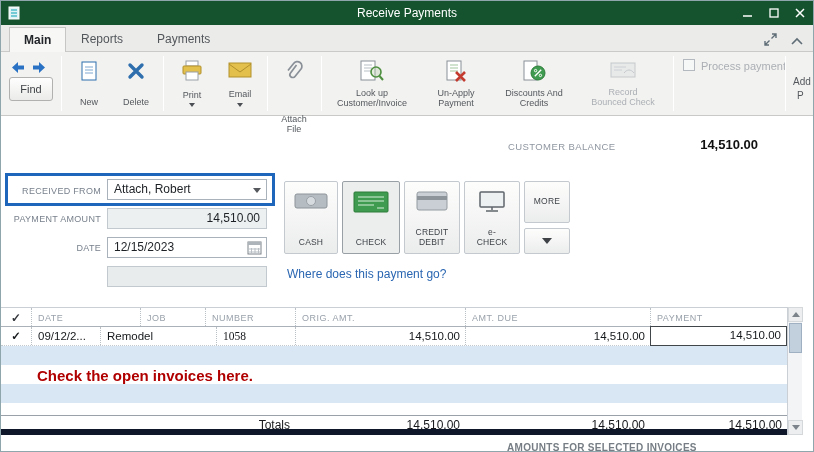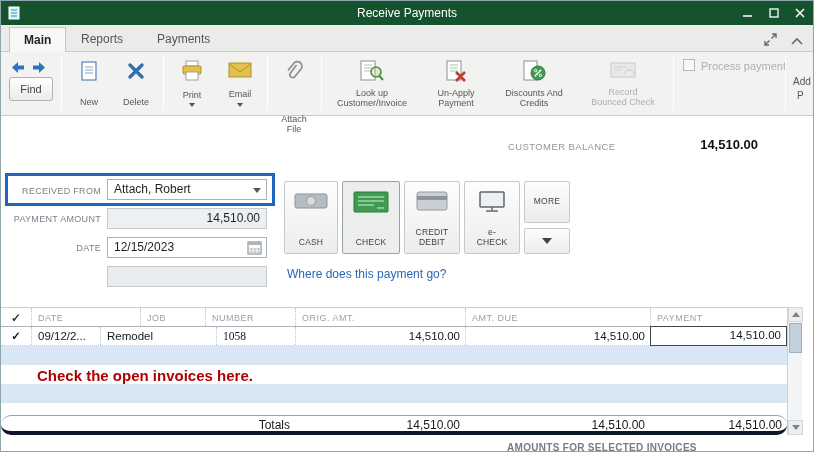--- a/index.html
+++ b/index.html
@@ -102,21 +102,21 @@
   .cell.num { text-align:right; padding-right:5px; padding-left:0; }
   .pay-cell { position:absolute; left:649px; top:-1px; width:137px; height:20px;
               border:1.5px solid #41464b; background:#fff; font-size:11.5px; color:#15181b;
               line-height:17px; text-align:right; padding-right:5px; }
   .band { position:absolute; left:0; width:786px; height:19px; }
   .band.blue { background:#d9e6f4; }
   .band.white { background:#ffffff; }
   .annotation { position:absolute; left:36px; top:366px; font-size:15px; font-weight:bold;
                 color:#b00000; }
   .totals { position:absolute; left:0; top:414px; width:786px; height:20px;
-            border-top:1px solid #9aa1a8; border-bottom:4px solid #0f172a; background:#fff;border-radius:10px; }
+            border-top:1px solid #9aa1a8; border-bottom:6px solid #0f172a; background:#fff; }
   .tcell { position:absolute; top:0; height:100%; font-size:12px; color:#17191c;
            line-height:19px; text-align:right; padding-right:5px; }
   .footer-label { position:absolute; left:506px; top:441px; font-size:10px; font-weight:bold;
                   color:#767d84; letter-spacing:.3px; }
 
   
   .vscroll { position:absolute; left:786px; top:306px; width:15px; height:128px;
              background:#f2f4f5; border-left:1px solid #c9cfd4; }
   .scroll-btn { position:absolute; left:0; width:15px; height:15px; background:#eceeef;
                 border:1px solid #d4d8db; display:flex; align-items:center; justify-content:center; }

